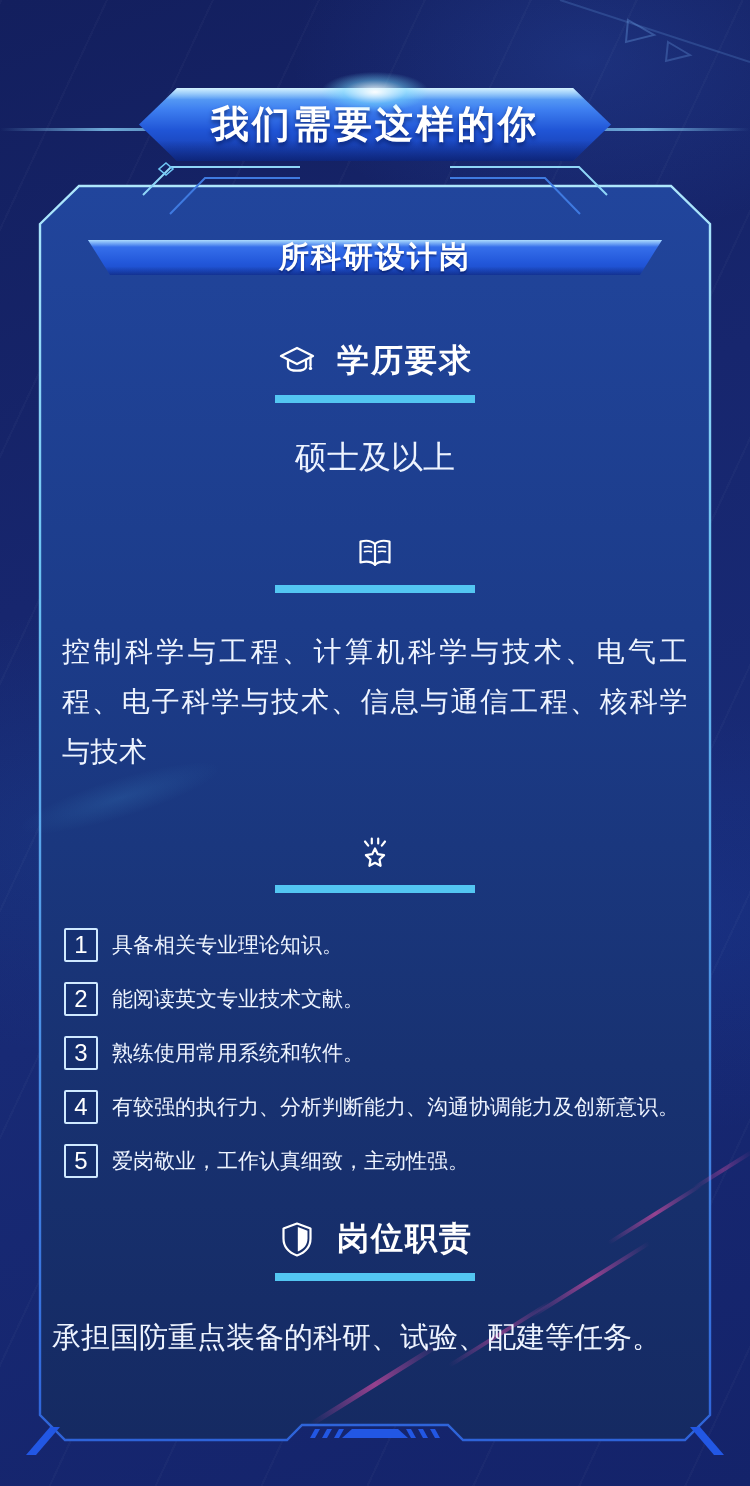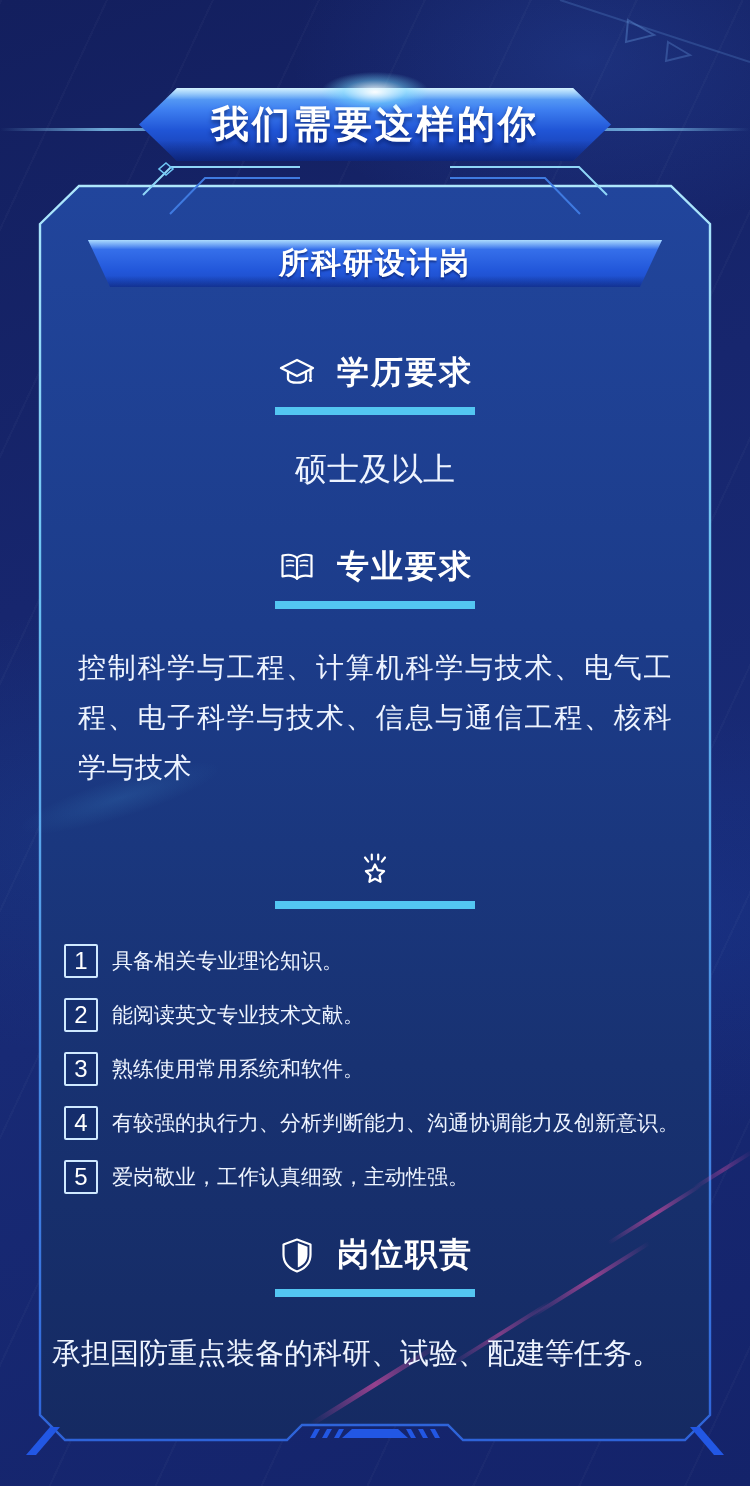--- a/index.html
+++ b/index.html
@@ -37,39 +37,39 @@
     display:flex;align-items:center;justify-content:center;}
   .banner .sheen{position:absolute;inset:0;
     background:linear-gradient(180deg,rgba(220,246,255,.9),rgba(255,255,255,0) 16%),
                linear-gradient(0deg,rgba(5,15,70,.45),rgba(0,0,0,0) 28%);}
   .banner-title{position:relative;color:#fff;font-size:38px;font-weight:bold;letter-spacing:3px;
     text-shadow:0 3px 4px rgba(0,18,80,.65);}
   .banner-glow{position:absolute;left:300px;top:64px;width:150px;height:56px;z-index:5;pointer-events:none;
     background:radial-gradient(closest-side,rgba(255,255,255,.95),rgba(120,220,255,.45) 42%,transparent 72%);}
   
   .content{position:absolute;left:40px;top:186px;width:670px;z-index:3;color:#f2f7ff;}
-  .sub-banner{position:relative;width:574px;height:47px;margin:54px auto 0;
+  .sub-banner{position:relative;width:574px;height:35px;margin:54px auto 0;
     clip-path:polygon(0 0,100% 0,calc(100% - 22px) 100%,22px 100%);
     background:linear-gradient(180deg,#3e7af2 0%,#2257da 65%,#1b49c4 100%);
     display:flex;align-items:center;justify-content:center;}
   .sub-banner .sheen{position:absolute;inset:0;
     background:linear-gradient(180deg,rgba(190,235,255,.85),rgba(255,255,255,0) 20%),
                linear-gradient(0deg,rgba(6,16,72,.40),rgba(0,0,0,0) 24%);}
   .sub-banner span{position:relative;color:#fff;font-size:30px;font-weight:bold;letter-spacing:2px;
     text-shadow:0 2px 2px rgba(0,18,80,.55);}
   .sec-head{display:flex;align-items:center;justify-content:center;gap:20px;}
   .sec-head .icon{width:40px;height:40px;display:block;}
   .sec-title{color:#fff;font-size:32px;font-weight:bold;letter-spacing:2px;}
   .underline{width:200px;height:8px;margin:12px auto 0;background:#53c6f2;}
   .mt-edu{margin-top:64px;}
   .mt-major{margin-top:56px;}
   .mt-ability{margin-top:56px;}
   .mt-duty{margin-top:34px;}
   .edu-content{margin:34px 16px 0;text-align:center;font-size:32px;line-height:40px;color:#eef4ff;}
-  .majors{margin:34px 0 0;padding:0 38px;font-size:28px;line-height:50px;letter-spacing:.5px;color:#eef4ff;text-align:justify;}
+  .majors{margin:34px 0 0;padding:0 22px;font-size:28px;line-height:50px;letter-spacing:.5px;color:#eef4ff;text-align:justify;}
   .req-list{margin:30px 0 0;padding:0 12px 0 24px;}
   .req-row{display:flex;gap:14px;margin-bottom:10px;}
   .num{flex:0 0 auto;width:34px;height:34px;margin-top:5px;box-sizing:border-box;
     border:2px solid #cfe9ff;border-radius:2px;background:rgba(12,34,96,.25);
     display:flex;align-items:center;justify-content:center;
     color:#fff;font-size:24px;line-height:1;}
   .req-text{font-size:21px;line-height:44px;color:#eef4ff;max-width:578px;}
   .duty-content{margin:36px 0 0;padding:0 12px;font-size:29px;line-height:40px;color:#eef4ff;}
 </style>
 </head>
@@ -157,21 +157,20 @@
 
   <section>
     <div class="sec-head mt-major">
       <svg class="icon" viewBox="0 0 40 40">
         <g fill="none" stroke="#ffffff" stroke-width="2.2" stroke-linejoin="round" stroke-linecap="round">
           <path d="M20 11 C17 8.2 11.5 7 5.5 8.6 V29.5 C11.5 28 17 29 20 31.8 C23 29 28.5 28 34.5 29.5 V8.6 C28.5 7 23 8.2 20 11 Z"></path>
           <path d="M20 11 V31.8"></path>
           <path d="M9.5 14 c2.4 -.5 4.8 -.5 7 0 M9.5 18.6 c2.4 -.5 4.8 -.5 7 0 M23.5 14 c2.4 -.5 4.8 -.5 7 0 M23.5 18.6 c2.4 -.5 4.8 -.5 7 0" stroke-width="1.6"></path>
         </g>
       </svg>
-      <span class="sec-title">专业要求</span>
     </div>
     <div class="underline"></div>
     <p class="majors">控制科学与工程、计算机科学与技术、电气工程、电子科学与技术、信息与通信工程、核科学与技术</p>
   </section>
 
   <section>
     <div class="sec-head mt-ability">
       <svg class="icon" viewBox="0 0 40 40">
         <g fill="none" stroke="#ffffff" stroke-width="2.2" stroke-linejoin="round" stroke-linecap="round">
           <path d="M10 8.5 l3.2 4.2 M16.8 5.5 v5 M23.2 5.5 v5 M30 8.5 l-3.2 4.2"></path>

